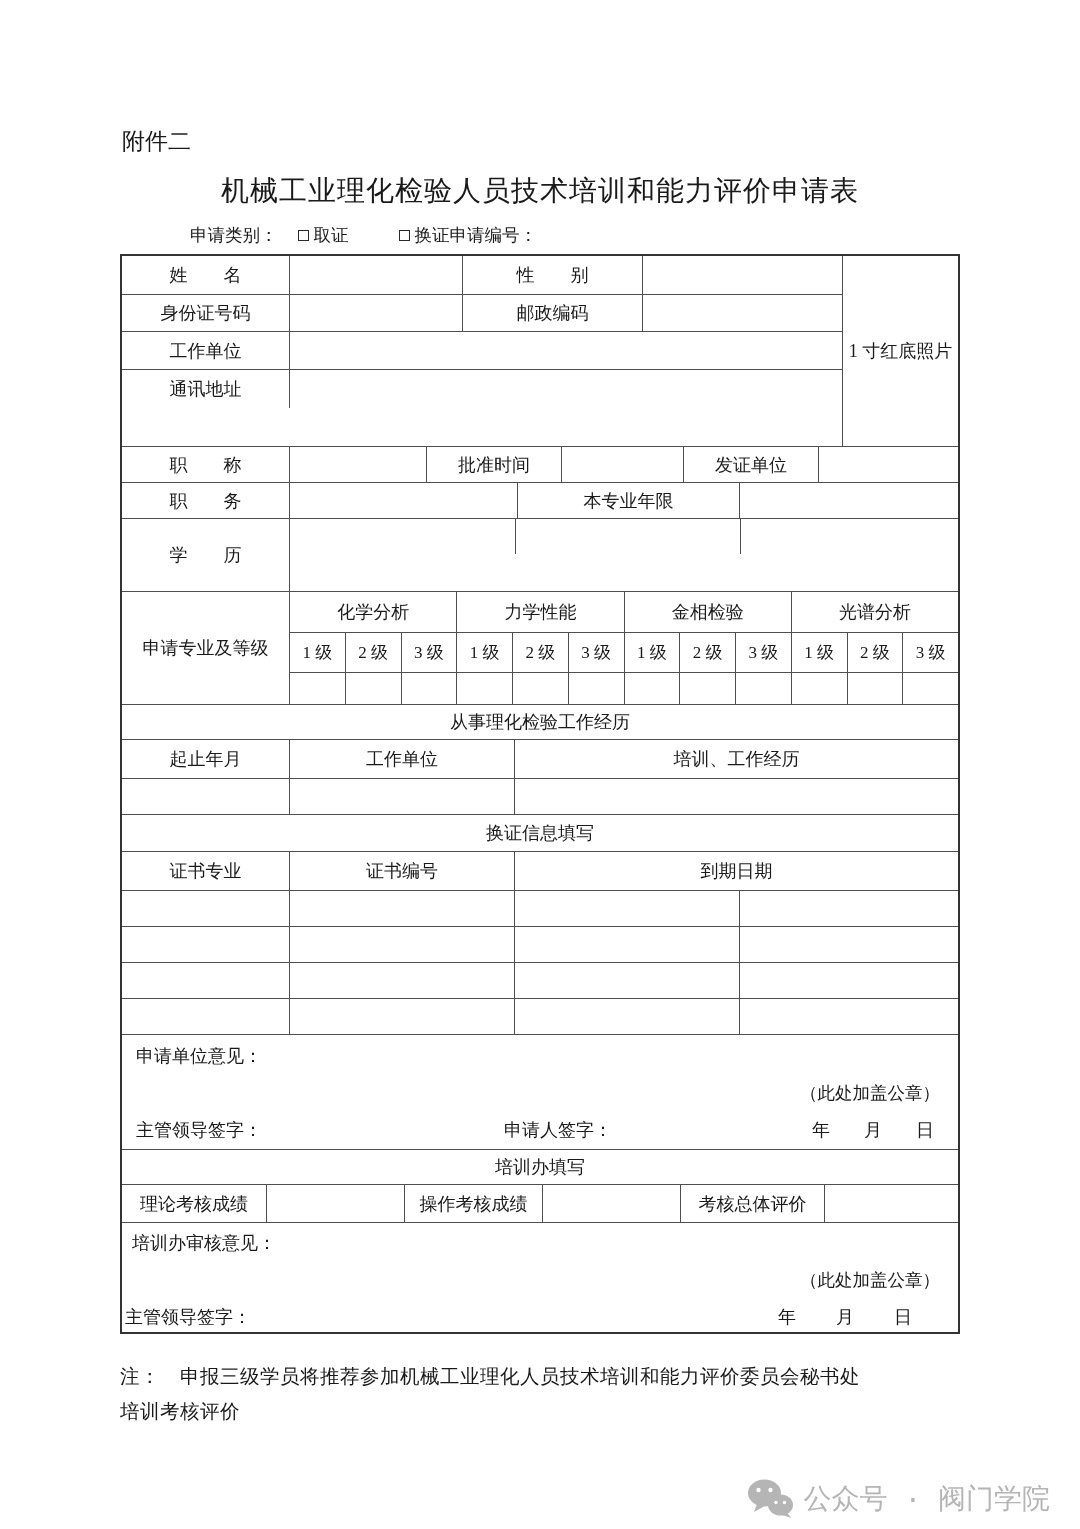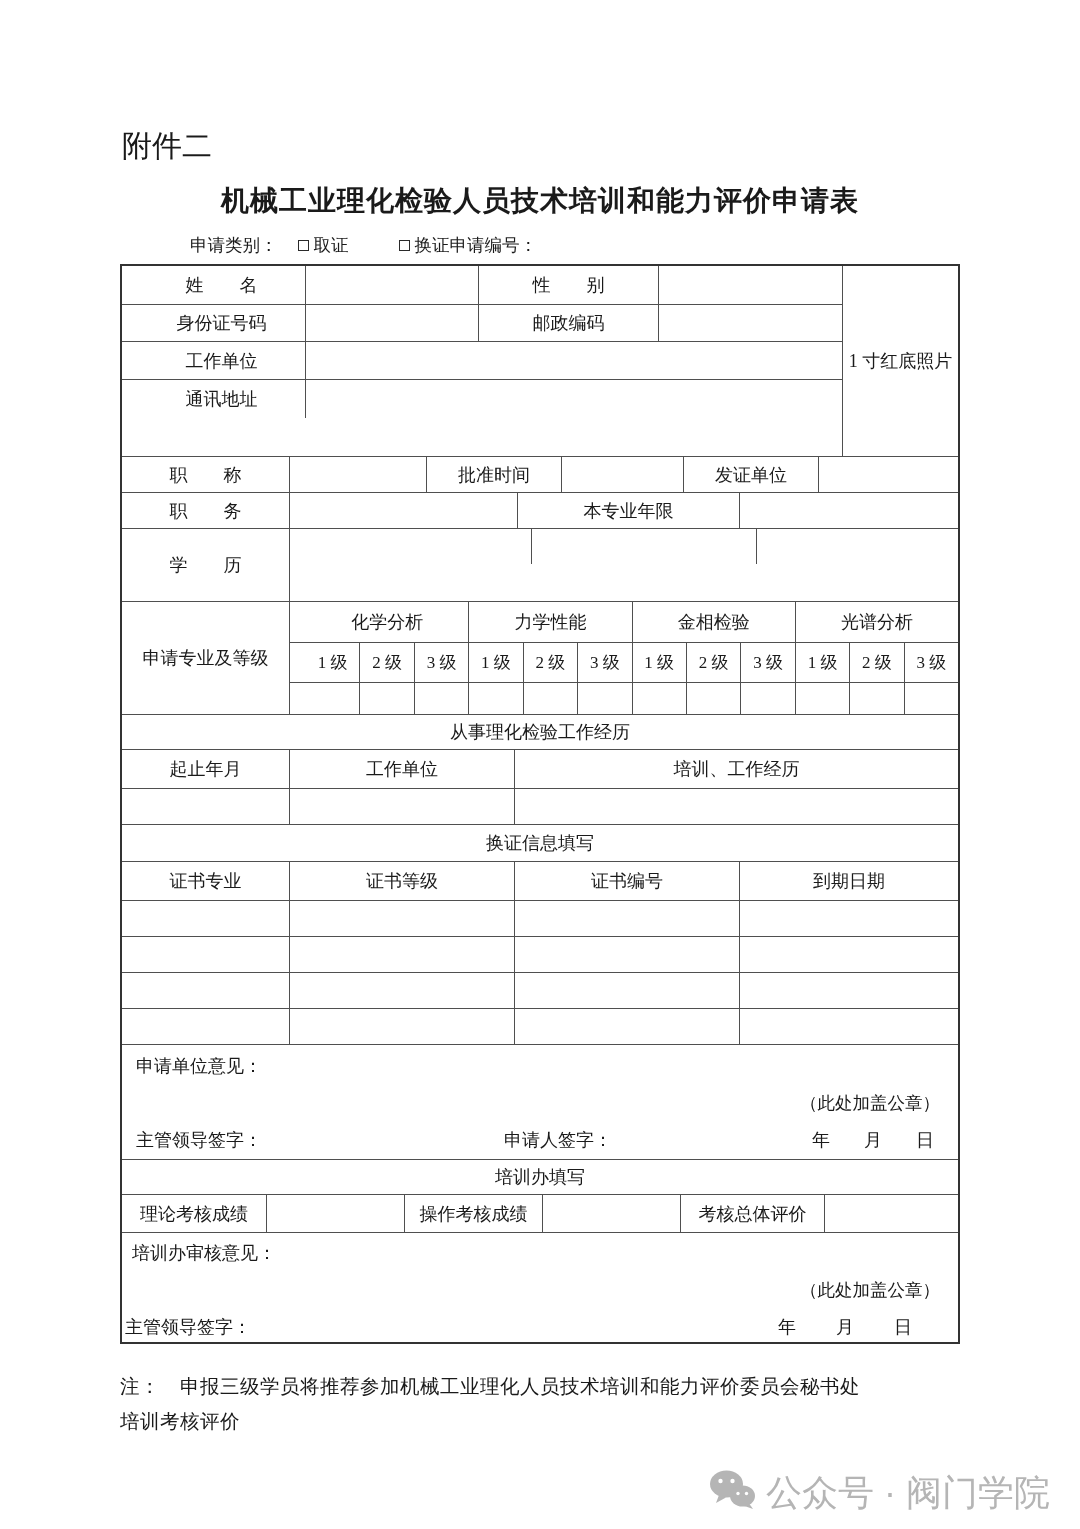--- a/index.html
+++ b/index.html
@@ -7,37 +7,37 @@
     --border:#333333;
     --ink:#1a1a1a;
     --wm:#b5b5b5;
   }
   *{box-sizing:border-box;margin:0;padding:0;}
   html,body{background:#ffffff;}
   .page{
     width:1080px;height:1529px;background:#fff;position:relative;overflow:hidden;
     font-family:"Liberation Serif","DejaVu Serif",serif;color:var(--ink);
   }
-  .attachment{margin:126px 0 15px 122px;font-size:30px;}
-  .title{text-align:center;font-size:28px;font-weight:bold;margin-top:11px;letter-spacing:1px;
+  .attachment{margin:126px 0 15px 122px;font-size:23px;}
+  .title{text-align:center;font-size:28px;font-weight:normal;margin-top:11px;letter-spacing:1px;
     font-family:"Liberation Sans","DejaVu Sans",sans-serif;}
   .meta{width:840px;margin:13px auto 0;display:flex;
     font-size:17.5px;align-items:center;}
   .meta-left{padding-left:70px;display:flex;align-items:center;}
   .opt{display:inline-flex;align-items:center;margin-left:20px;}
   .opt + .opt{margin-left:50px;}
   .cb{width:11px;height:11px;border:1px solid #2a2a2a;display:inline-block;margin-right:5px;}
   .meta-right{padding-right:114px;}
 
   .form{width:840px;margin:7px auto 0;border:2px solid var(--border);}
   .sec{display:flex;width:100%;}
   .sec + .sec{border-top:1px solid var(--line);}
   .stack{flex:1;display:flex;flex-direction:column;}
   .vgroup{flex:1;display:flex;flex-direction:column;border-left:1px solid var(--line);}
-  .trow{display:flex;width:100%;padding-left:16px;}
+  .trow{display:flex;width:100%;}
   .trow + .trow{border-top:1px solid var(--line);}
   .c{display:flex;align-items:center;justify-content:center;font-size:18px;text-align:center;}
   .c + .c{border-left:1px solid var(--line);}
   .bl{border-left:1px solid var(--line);}
   .grow{flex:1;}
   .lvl{font-size:17px;}
   .colhead{font-size:18px;}
 
   .bigcell{flex-direction:column;align-items:stretch;justify-content:space-between;display:flex;width:100%;}
   .op-label{padding:9px 0 0 14px;font-size:18px;text-align:left;}
@@ -46,22 +46,22 @@
   .signs .mid{margin-left:242px;}
   .ymd{margin-left:auto;display:flex;gap:34px;padding-right:24px;}
   .ymd i{font-style:normal;}
   .signs2{display:flex;align-items:baseline;font-size:18px;padding:0 0 3px 3px;}
   .ymd2{margin-left:auto;display:flex;gap:40px;padding-right:46px;}
   .ymd2 i{font-style:normal;}
   .rv-label{padding:8px 0 0 10px;font-size:18px;text-align:left;}
 
   .note{width:876px;margin:25px 0 0 120px;font-size:19.5px;line-height:35px;letter-spacing:0.5px;}
 
-  .watermark{position:absolute;right:30px;bottom:11px;display:flex;align-items:flex-start;gap:10px;
-    color:var(--wm);font-size:36px;font-family:Liberation Sans, sans-serif;}
+  .watermark{position:absolute;right:30px;bottom:11px;display:flex;align-items:flex-end;gap:10px;
+    color:var(--wm);font-size:28px;font-family:Liberation Mono, monospace;}
 </style>
 </head>
 <body>
 
 <div class="page">
 
   <div class="attachment">附件二</div>
   <div class="title">机械工业理化检验人员技术培训和能力评价申请表</div>
 
   <div class="meta">
@@ -191,21 +191,20 @@
       <div class="c" style="width:225px"></div>
       <div class="c grow"></div>
     </div>
 
     <div class="sec" style="height:37px">
       <div class="c grow">换证信息填写</div>
     </div>
 
     <div class="sec" style="height:39px">
       <div class="c" style="width:167px">证书专业</div>
-      <div class="c" style="width:225px">证书等级</div>
       <div class="c" style="width:225px">证书编号</div>
       <div class="c grow">到期日期</div>
     </div>
 
     <div class="sec" style="height:36px">
       <div class="c" style="width:167px"></div>
       <div class="c" style="width:225px"></div>
       <div class="c" style="width:225px"></div>
       <div class="c grow"></div>
     </div>

